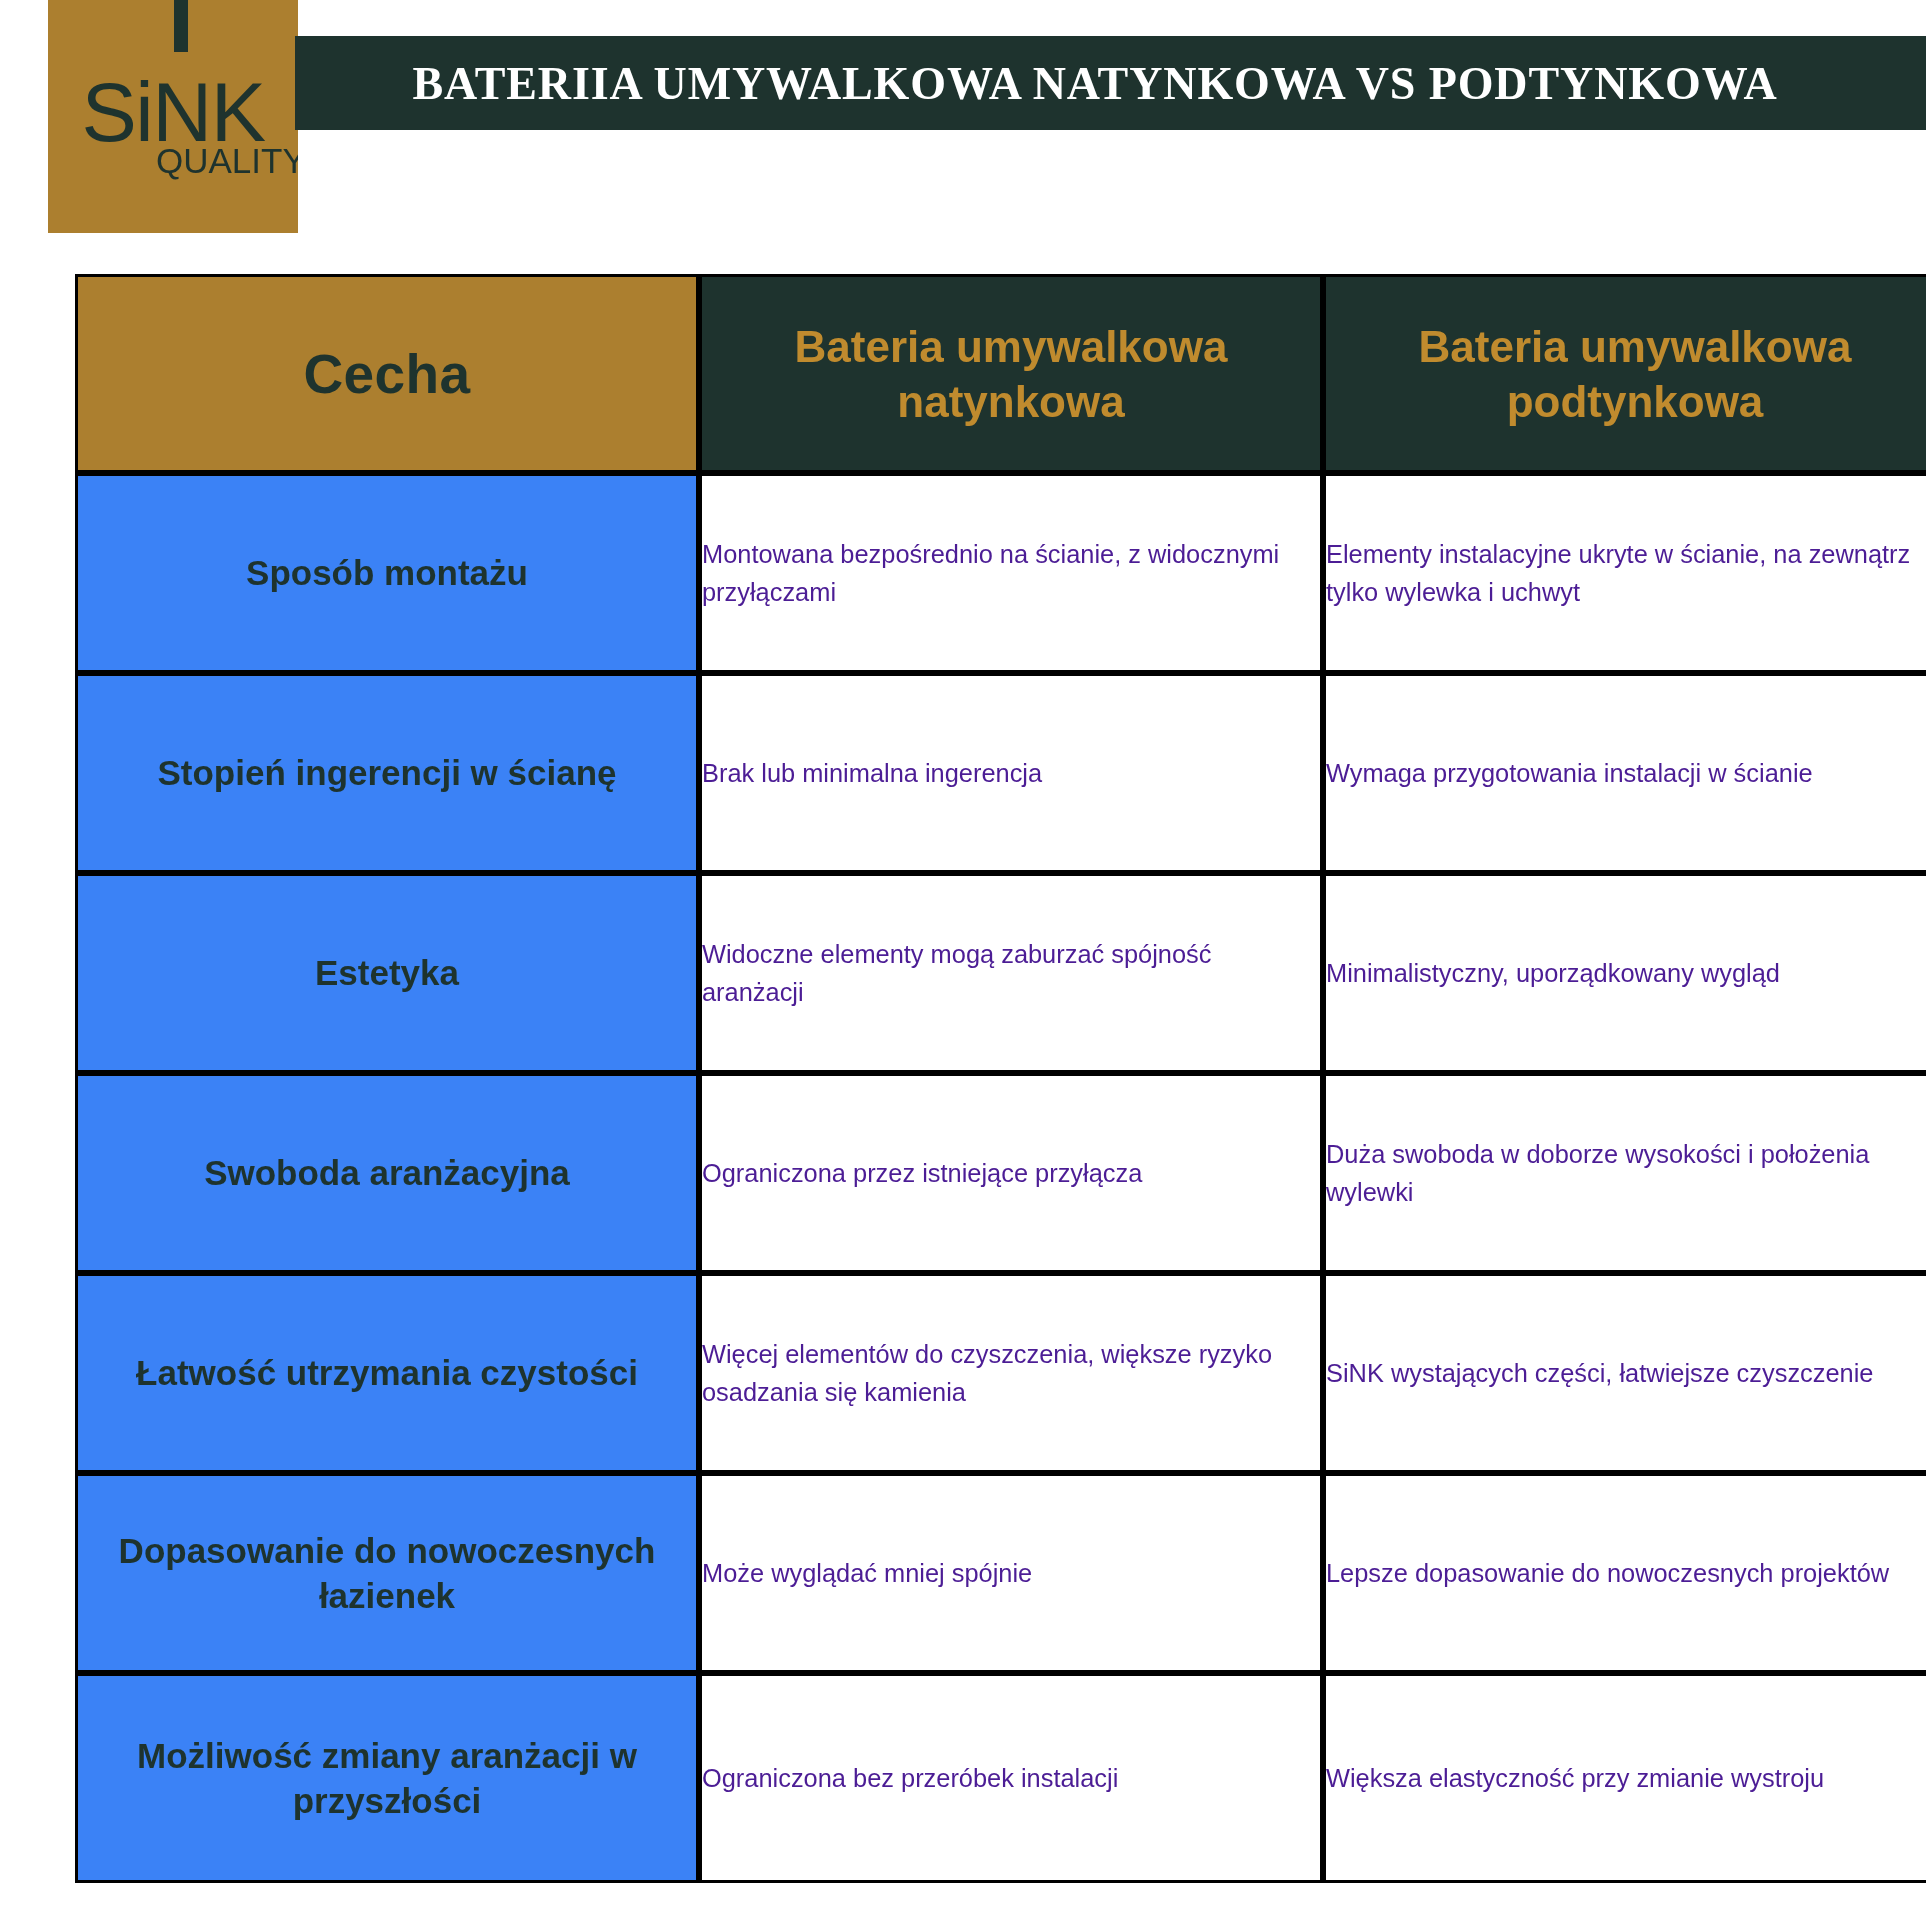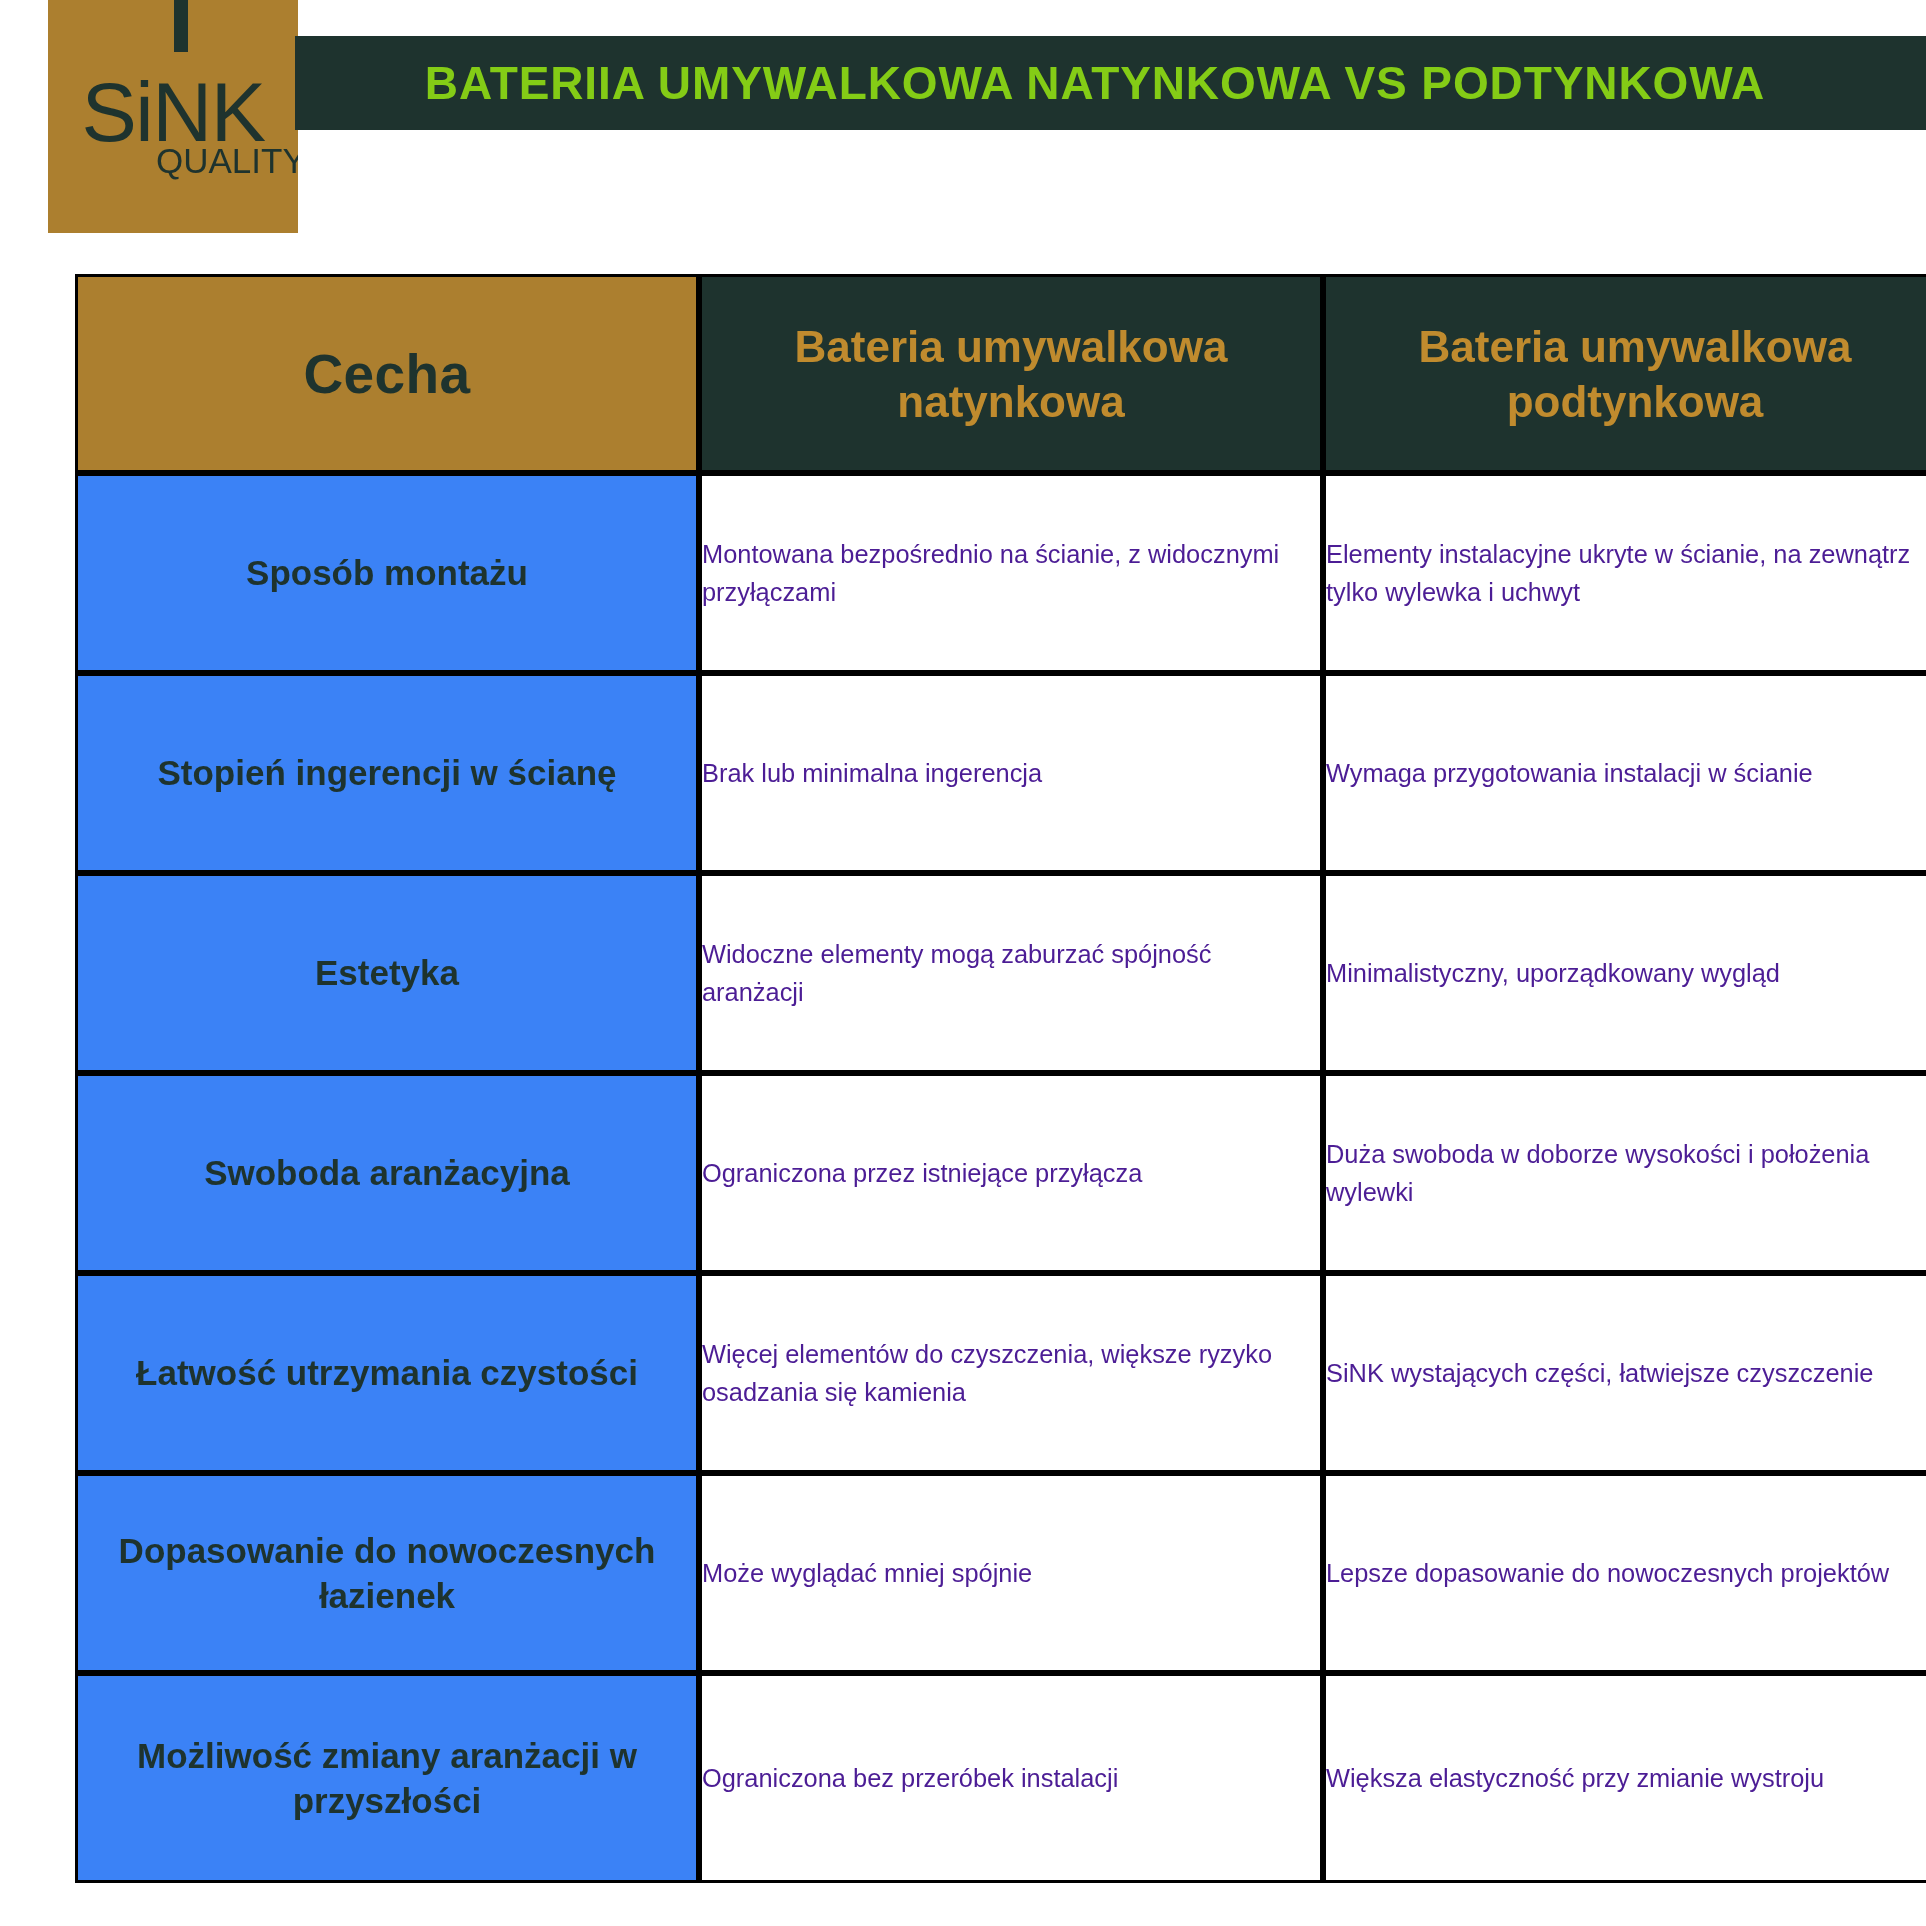--- a/index.html
+++ b/index.html
@@ -79,22 +79,22 @@
     top: 36px;
     width: 1631px;
     height: 94px;
     background: #1E332E;
     display: flex;
     align-items: center;
     justify-content: center;
   }
 
   .title-text {
-    color: #84cc16;
-    font-family: Liberation Sans, sans-serif;
+    color: #ffffff;
+    font-family: Liberation Serif, serif;
     font-size: 46px;
     font-weight: 700;
     letter-spacing: 0.9px;
     text-align: right;
     white-space: nowrap;
     padding-right: 31px;
   }
 
   
   .table-wrap {

